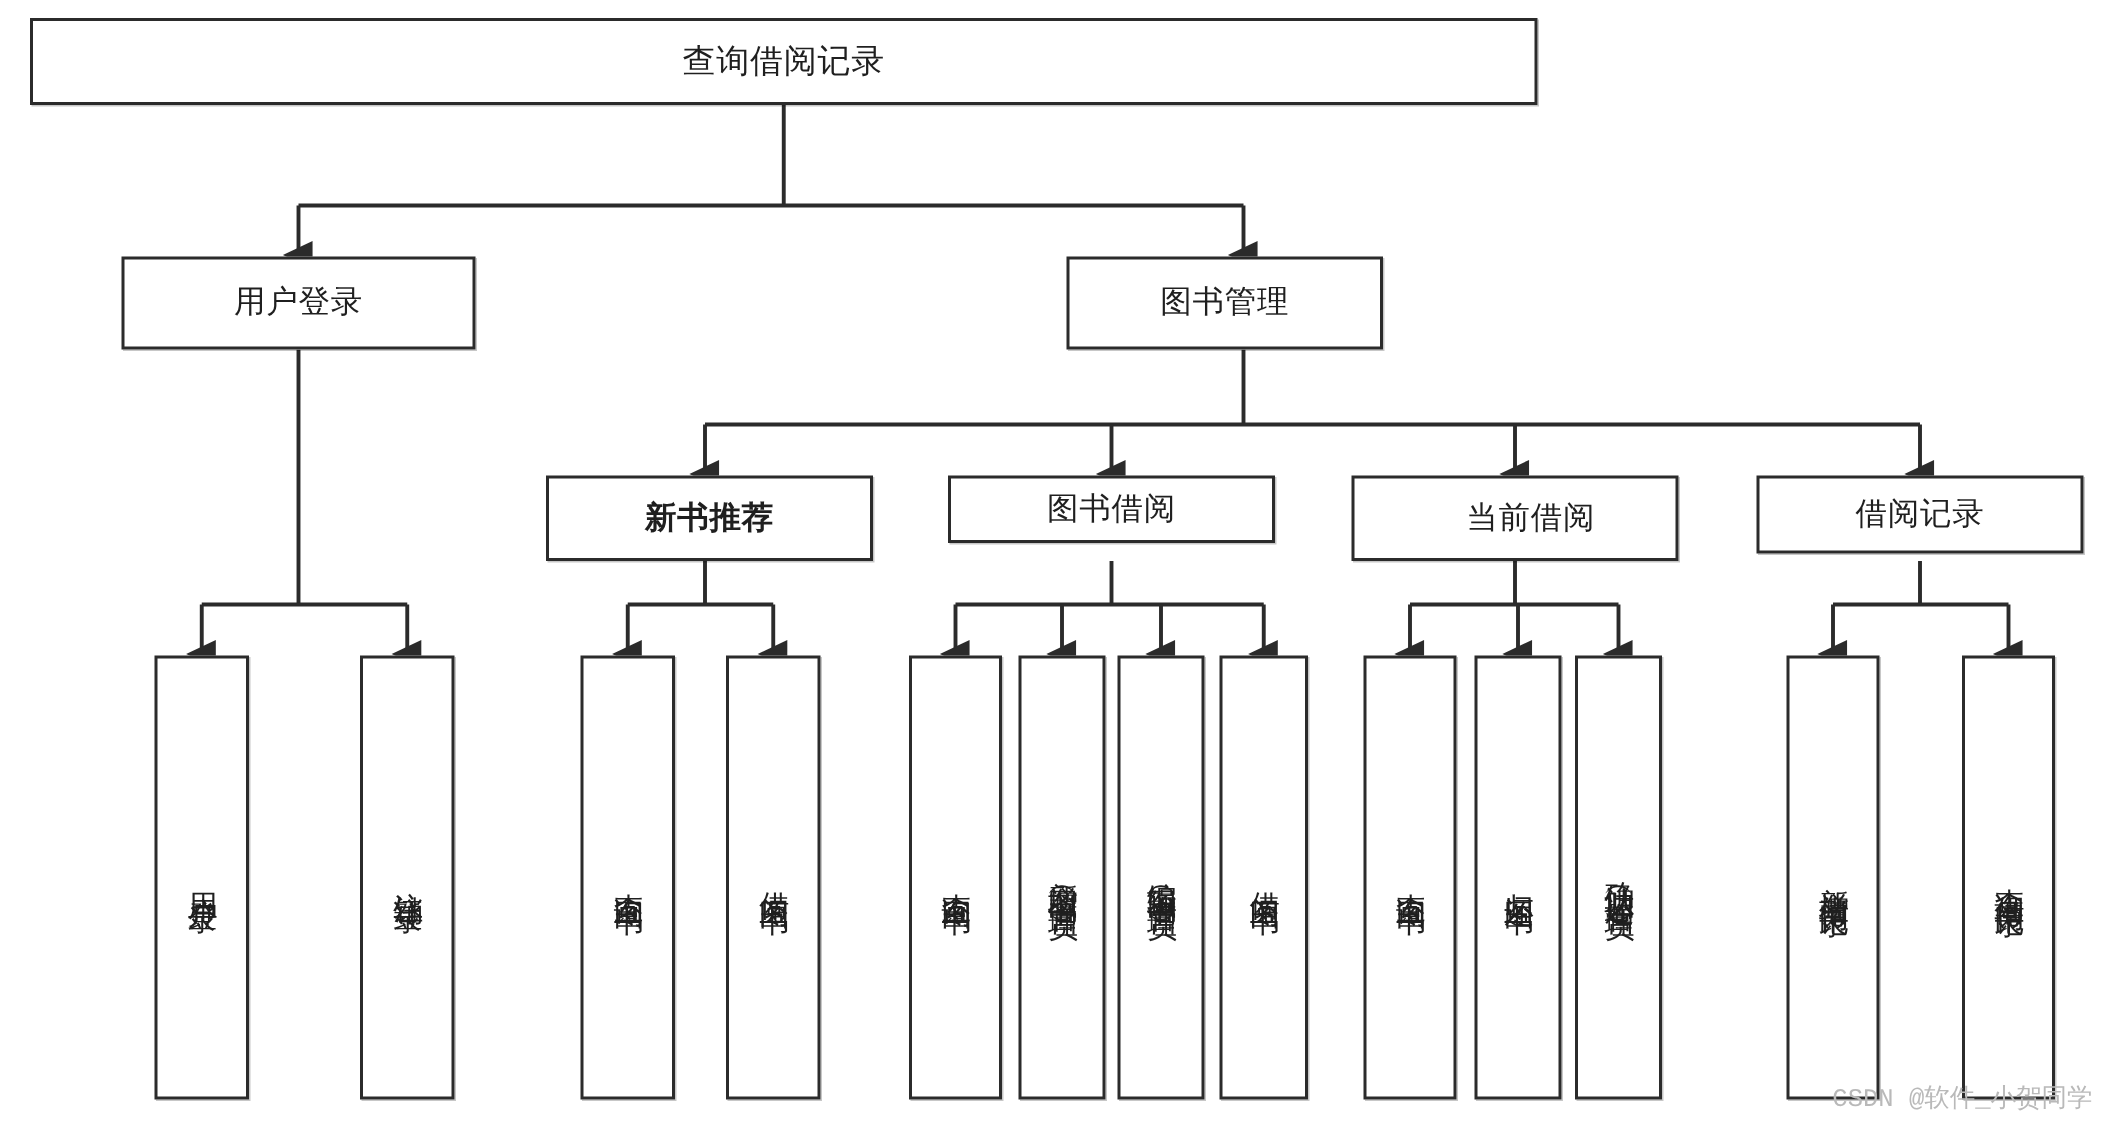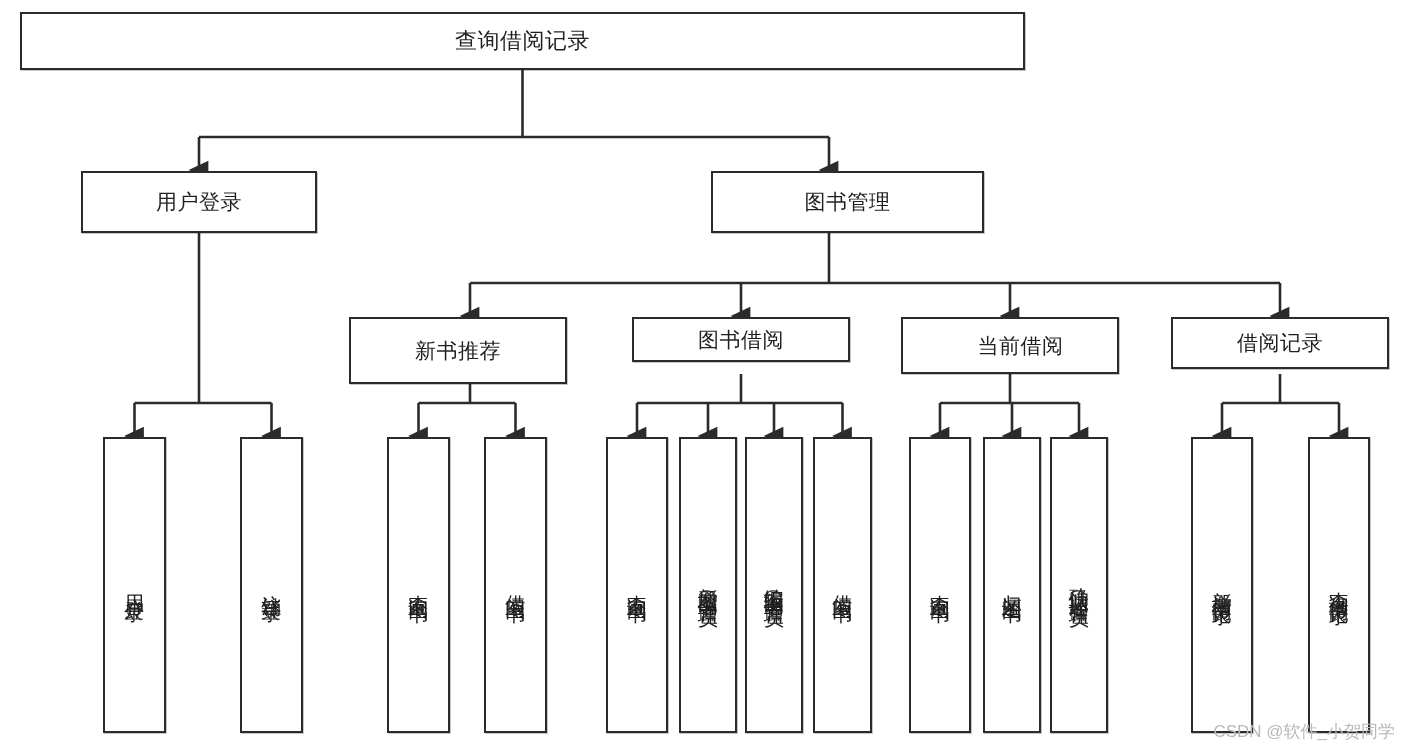--- a/index.html
+++ b/index.html
@@ -54,21 +54,21 @@
     text-orientation: upright;
     letter-spacing: 3px;
   }
   #watermark {
     position: absolute;
     right: 10px;
     bottom: 4px;
     font-size: 17px;
     color: #b9b9b9;
     white-space: nowrap;
-    font-family: Liberation Sans, sans-serif;
+    font-family: Liberation Mono, monospace;
   }
 </style>
 </head>
 <body>
 
 <div id="diagram-root">
 
   <svg id="edges-layer" viewBox="0 0 1405 747" xmlns="http://www.w3.org/2000/svg" aria-hidden="true">
     <defs>
       <marker id="arrowhead" markerWidth="9" markerHeight="9" refX="4.2" refY="4.2" orient="auto" markerUnits="strokeWidth">
@@ -112,24 +112,24 @@
       </g>
   </svg>
 
   <div id="nodes-layer">
       <div class="node horizontal root" style="left: 20px; top: 12px; width: 1005px; height: 58px;">
         <span class="node-label">查询借阅记录</span>
       </div>
       <div class="node horizontal" style="left: 81px; top: 171px; width: 236px; height: 62px;">
         <span class="node-label">用户登录</span>
       </div>
-      <div class="node horizontal" style="left: 711px; top: 171px; width: 273px; height: 62px;">
+      <div class="node horizontal" style="left: 711px; top: 171px; width: 211px; height: 62px;">
         <span class="node-label">图书管理</span>
       </div>
-      <div class="node horizontal" style="left: 349px; top: 317px; width: 218px; height: 67px;">
+      <div class="node horizontal" style="left: 364px; top: 317px; width: 218px; height: 57px; font-weight: bold;">
         <span class="node-label">新书推荐</span>
       </div>
       <div class="node horizontal" style="left: 632px; top: 317px; width: 218px; height: 45px;">
         <span class="node-label">图书借阅</span>
       </div>
       <div class="node horizontal" style="left: 901px; top: 317px; width: 218px; height: 57px; padding-left: 21px;">
         <span class="node-label">当前借阅</span>
       </div>
       <div class="node horizontal" style="left: 1171px; top: 317px; width: 218px; height: 52px;">
         <span class="node-label">借阅记录</span>

